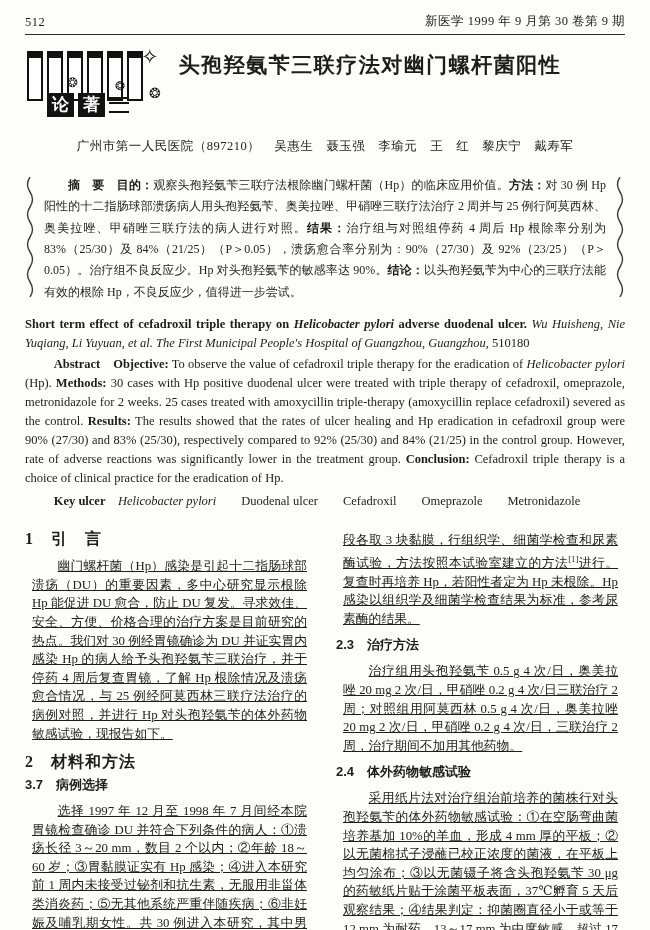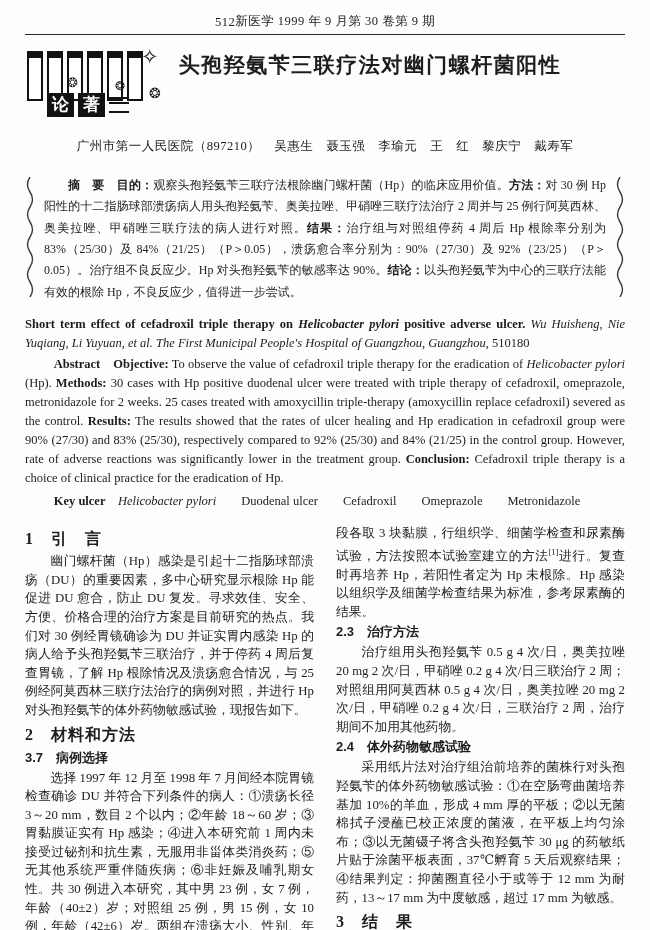--- a/index.html
+++ b/index.html
@@ -3,21 +3,21 @@
 <meta charset="utf-8">
 <style>
   html,body{margin:0;padding:0;background:#e8e8e4;}
   .page{
     position:relative;width:650px;height:930px;margin:0 auto;
     background:#fdfdfb;color:#1d1d1d;box-sizing:border-box;
     padding:0 25px;overflow:hidden;
     font-family:"Liberation Serif","DejaVu Serif",serif;
   }
   
-  .hdr{display:flex;justify-content:center;align-items:flex-end;
+  .hdr{display:flex;justify-content:space-between;align-items:flex-end;
        padding-top:13px;font-size:12.5px;letter-spacing:0.5px;}
   .rule{border-bottom:1.6px solid #2b2b2b;margin-top:4px;}
   
   .title-area{position:relative;margin-top:12px;min-height:82px;}
   .logo{position:absolute;left:0;top:4px;width:178px;height:66px;}
   .logo-bars{position:absolute;left:2px;top:0;display:flex;gap:4px;}
   .bar{width:12px;height:46px;border:2px solid #121212;background:#fff;position:relative;}
   .bar::before{content:"";position:absolute;top:-2px;left:-2px;right:-2px;height:7px;background:#121212;}
   .logo-star{position:absolute;left:116px;top:-6px;font-size:21px;color:#121212;}
   .gear{position:absolute;color:#121212;}
@@ -50,21 +50,21 @@
   .en p{margin:0;}
   .en .en-abs{text-indent:2.3em;margin-top:2px;}
   .en .en-kw{text-indent:2.3em;margin-top:4px;}
   
   .columns{display:flex;gap:22px;margin-top:13px;height:472px;overflow:hidden;
            font-size:12.8px;line-height:18.6px;text-align:justify;}
   .col{flex:1;overflow:hidden;}
   .sec{font-size:16px;font-weight:600;margin:3px 0 2px;line-height:23px;letter-spacing:1px;}
   .sub{font-size:13px;font-weight:700;margin:1px 0;line-height:20px;
        font-family:"Liberation Sans","DejaVu Sans",sans-serif;}
-  .bp{margin:0;text-indent:2em;}
+  .bp{margin:7px;text-indent:2em;text-decoration:underline;}
   .bp.noindent{text-indent:0;}
 </style>
 </head>
 <body>
 
 <div class="page">
 
   <div class="hdr">
     <span>512</span>
     <span>新医学 1999 年 9 月第 30 卷第 9 期</span>
@@ -110,21 +110,21 @@
       <p class="p1"><span class="seg-b">摘　要</span><span><span class="seg-b">　目的：</span><span>观察头孢羟氨苄三联疗法根除幽门螺杆菌（Hp）的临床应用价值。</span><span class="seg-b">方法：</span><span>对 30 例 Hp 阳性的十二指肠球部溃疡病人用头孢羟氨苄、奥美拉唑、甲硝唑三联疗法治疗 2 周并与 25 例行阿莫西林、奥美拉唑、甲硝唑三联疗法的病人进行对照。</span><span class="seg-b">结果：</span><span>治疗组与对照组停药 4 周后 Hp 根除率分别为 83%（25/30）及 84%（21/25）（P＞0.05），溃疡愈合率分别为：90%（27/30）及 92%（23/25）（P＞0.05）。治疗组不良反应少。Hp 对头孢羟氨苄的敏感率达 90%。</span><span class="seg-b">结论：</span><span>以头孢羟氨苄为中心的三联疗法能有效的根除 Hp，不良反应少，值得进一步尝试。</span></span></p>
     </div>
     <div class="squig">
       <svg width="10" height="120" viewBox="0 0 10 120" aria-hidden="true">
         <path d="M5 0 Q0 7.5 5 15 T5 30 T5 45 T5 60 T5 75 T5 90 T5 105 T5 120" fill="none" stroke="#3a3a3a" stroke-width="1.4"></path>
       </svg>
     </div>
   </div>
 
   <div class="en">
-    <p class="en-title"><span class="seg-b">Short term effect of cefadroxil triple therapy on </span><span class="seg-bi">Helicobacter pylori</span><span class="seg-b"> positive adverse ulcer. </span><span class="seg-i">Wu Huisheng, Nie Yuqiang, Li Yuyuan, et al. The First Municipal People's Hospital of Guangzhou, Guangzhou, </span><span>510180</span></p>
+    <p class="en-title"><span class="seg-b">Short term effect of cefadroxil triple therapy on </span><span class="seg-bi">Helicobacter pylori</span><span class="seg-b"> adverse duodenal ulcer. </span><span class="seg-i">Wu Huisheng, Nie Yuqiang, Li Yuyuan, et al. The First Municipal People's Hospital of Guangzhou, Guangzhou, </span><span>510180</span></p>
     <p class="en-abs"><span class="seg-b">Abstract</span><span>　</span><span class="seg-b">Objective:</span><span> To observe the value of cefadroxil triple therapy for the eradication of </span><span class="seg-i">Helicobacter pylori</span><span> (Hp). </span><span class="seg-b">Methods:</span><span> 30 cases with Hp positive duodenal ulcer were treated with triple therapy of cefadroxil, omeprazole, metronidazole for 2 weeks. 25 cases treated with amoxycillin triple-therapy (amoxycillin replace cefadroxil) severed as the control. </span><span class="seg-b">Results:</span><span> The results showed that the rates of ulcer healing and Hp eradication in cefadroxil group were 90% (27/30) and 83% (25/30), respectively compared to 92% (25/30) and 84% (21/25) in the control group. However, rate of adverse reactions was significantly lower in the treatment group. </span><span class="seg-b">Conclusion:</span><span> Cefadroxil triple therapy is a choice of clinical practice for the eradication of Hp.</span></p>
     <p class="en-kw"><span class="seg-b">Key ulcer</span><span>　</span><span class="seg-i">Helicobacter pylori</span><span>　　Duodenal ulcer　　Cefadroxil　　Omeprazole　　Metronidazole</span></p>
   </div>
 
   <div class="columns">
     <div class="col">
       <h2 class="sec">1　引　言</h2>
       <p class="bp">幽门螺杆菌（Hp）感染是引起十二指肠球部溃疡（DU）的重要因素，多中心研究显示根除 Hp 能促进 DU 愈合，防止 DU 复发。寻求效佳、安全、方便、价格合理的治疗方案是目前研究的热点。我们对 30 例经胃镜确诊为 DU 并证实胃内感染 Hp 的病人给予头孢羟氨苄三联治疗，并于停药 4 周后复查胃镜，了解 Hp 根除情况及溃疡愈合情况，与 25 例经阿莫西林三联疗法治疗的病例对照，并进行 Hp 对头孢羟氨苄的体外药物敏感试验，现报告如下。</p>
       <h2 class="sec">2　材料和方法</h2>
       <h3 class="sub">3.7　病例选择</h3>

